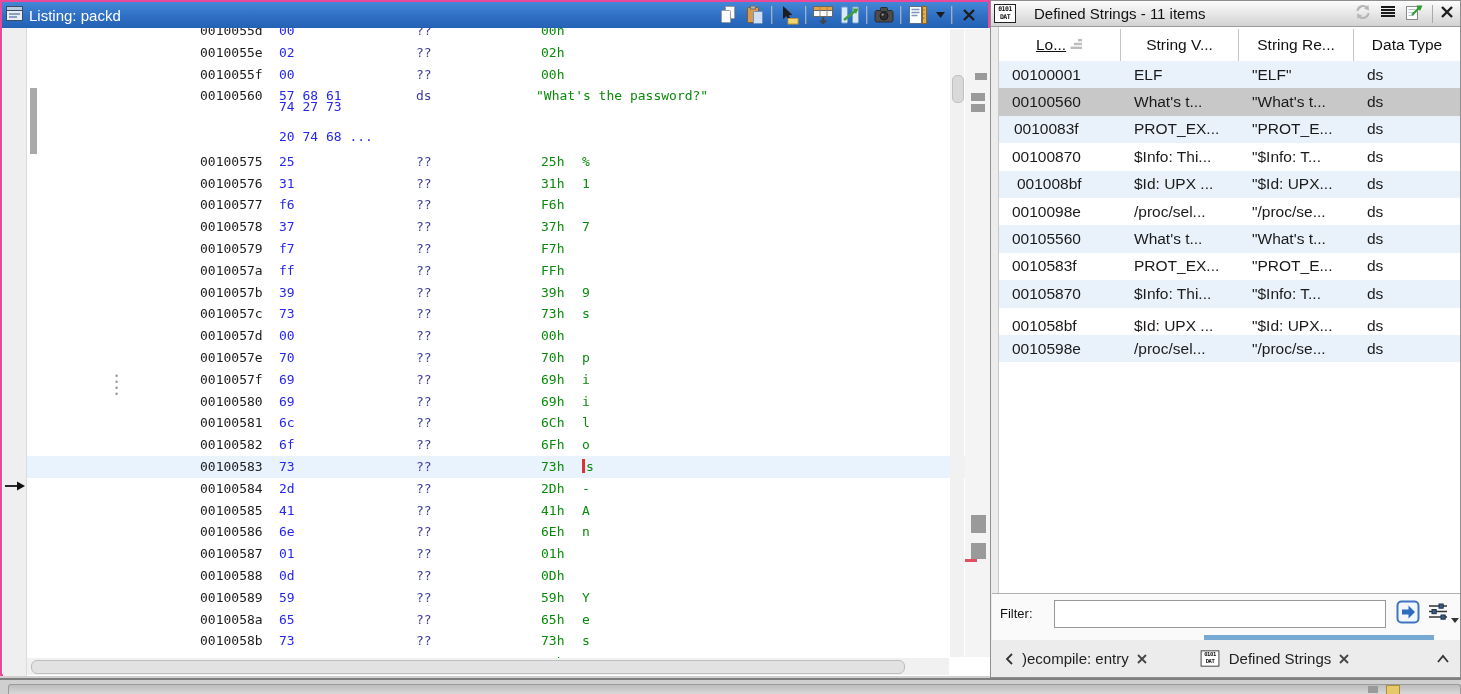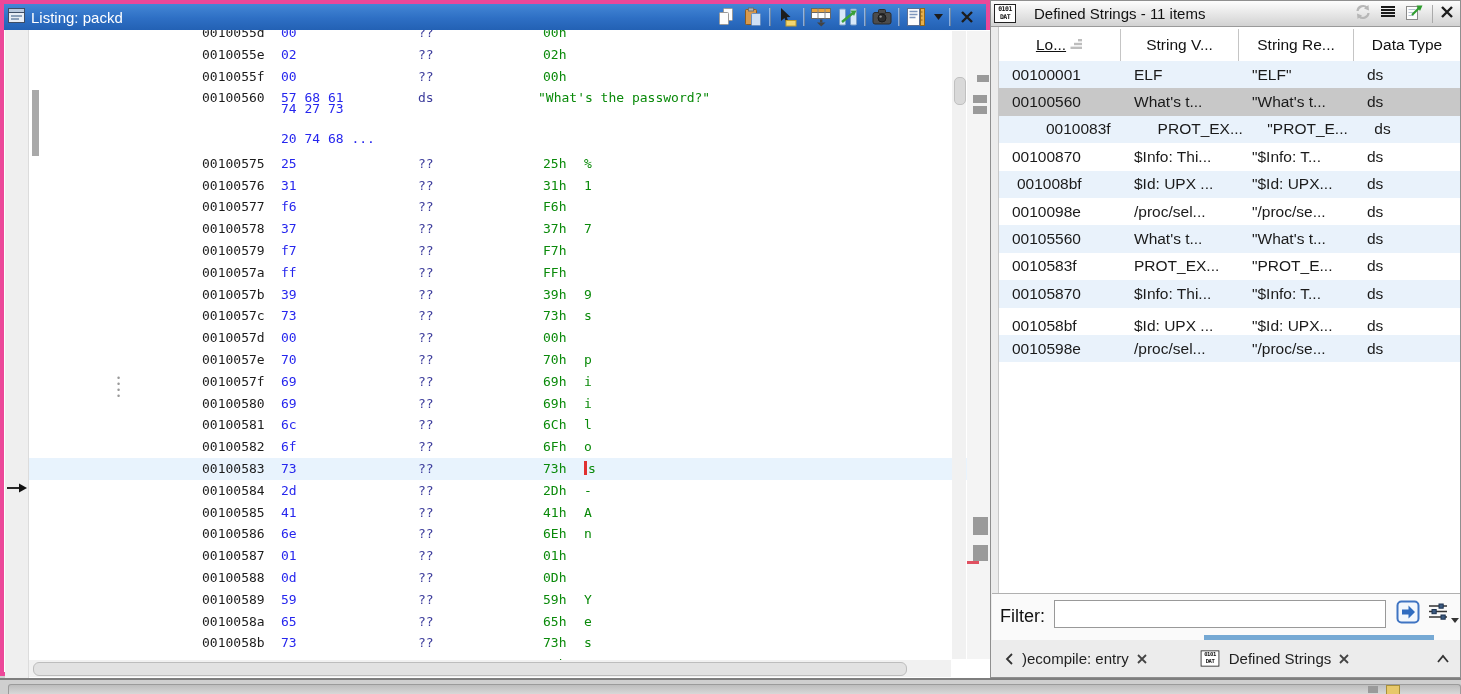--- a/index.html
+++ b/index.html
@@ -2,21 +2,21 @@
 <html><head>
 <meta charset="utf-8">
 <style>
   html,body{margin:0;padding:0;background:#cfcfcf;}
   #canvas{position:relative;width:1461px;height:694px;overflow:hidden;background:#cfcfcf;
           font-family:"Liberation Sans",sans-serif;}
   .abs{position:absolute;}
 
   
   #listing-window{left:0;top:0;width:990px;height:676px;background:#ffffff;
-    border:4px solid #ec4899;box-sizing:border-box;}
+    border:2px solid #ec4899;box-sizing:border-box;}
   #listing-titlebar{left:0;top:0;right:0;height:26px;
     background:linear-gradient(180deg,#4487d6 0%,#2e6fc4 55%,#2361b4 100%);
     display:flex;align-items:center;padding:0 8px 0 4px;box-sizing:border-box;}
   #listing-title{color:#ffffff;font-size:15px;margin-left:6px;white-space:nowrap;flex:0 0 auto;}
   #listing-toolbar{margin-left:auto;display:flex;align-items:center;gap:5px;}
   .tbsep{width:1px;height:18px;background:rgba(255,255,255,.45);border-right:1px solid rgba(0,0,0,.25);}
   .tbicon{width:22px;height:22px;display:flex;align-items:center;justify-content:center;}
 
   #listing-content{left:1px;top:26px;width:987px;height:648px;background:#ffffff;overflow:hidden;}
   #left-strip{left:0;top:0;width:23px;height:648px;background:#efefef;border-right:1px solid #dcdcdc;}
@@ -59,21 +59,21 @@
   #table-header{left:8px;top:28px;width:461px;height:32px;background:#ffffff;border-bottom:1px solid #9e9e9e;}
   .hcell{position:absolute;top:0;height:32px;display:flex;align-items:center;justify-content:center;
     font-size:15.5px;color:#111;border-right:1px solid #c5c5c5;box-sizing:border-box;gap:4px;}
   #strings-rows{left:8px;top:60px;width:461px;height:302px;font-size:15.5px;color:#1a1a1a;}
   .trow{position:absolute;left:0;width:461px;height:27.4px;display:flex;align-items:center;}
   .trow.alt{background:#e9f2fb;}
   .trow.selected{background:#c8c8c8;}
   .tcell{white-space:nowrap;overflow:hidden;box-sizing:border-box;}
 
   #filter-bar{left:1px;top:592px;width:468px;height:46px;background:#fafafa;border-top:1px solid #b0b0b0;}
-  #filter-label{left:8px;top:12px;font-size:18px;color:#111;}
+  #filter-label{left:8px;top:12px;font-size:13px;color:#111;}
   #filter-input{left:62px;top:6px;width:332px;height:28px;border:1px solid #999;background:#ffffff;
     font-size:14px;padding:0 6px;box-sizing:border-box;outline:none;}
   #filter-go{left:404px;top:5px;}
   #filter-settings{left:436px;top:8px;}
   #filter-dd{left:459px;top:15px;}
 
   #active-tab-bar{left:213px;top:634px;width:230px;height:5px;background:#76a9d4;}
   #tabs-row{left:1px;top:639px;width:468px;height:37px;background:#ececec;display:flex;align-items:center;}
   .tab-label{font-size:15px;color:#222;white-space:nowrap;}
   .tab-close{margin-left:8px;display:flex;align-items:center;}
@@ -296,21 +296,21 @@
           <span class="tcell" style="width: 115px; padding-left: 13px;">"ELF"</span>
           <span class="tcell" style="width: 106px; padding-left: 13px;">ds</span>
         </div>
         <div class="trow selected" style="top: 27.4px;">
           <span class="tcell" style="width: 122px; padding-left: 13px;">00100560</span>
           <span class="tcell" style="width: 118px; padding-left: 13px;">What's t...</span>
           <span class="tcell" style="width: 115px; padding-left: 13px;">"What's t...</span>
           <span class="tcell" style="width: 106px; padding-left: 13px;">ds</span>
         </div>
         <div class="trow alt" style="top: 54.8px;">
-          <span class="tcell" style="width: 122px; padding-left: 15px; margin-left: 32px;">0010083f</span>
+          <span class="tcell" style="width: 122px; padding-left: 15px;">0010083f</span>
           <span class="tcell" style="width: 118px; padding-left: 13px;">PROT_EX...</span>
           <span class="tcell" style="width: 115px; padding-left: 13px;">"PROT_E...</span>
           <span class="tcell" style="width: 106px; padding-left: 13px;">ds</span>
         </div>
         <div class="trow" style="top: 82.2px;">
           <span class="tcell" style="width: 122px; padding-left: 13px;">00100870</span>
           <span class="tcell" style="width: 118px; padding-left: 13px;">$Info: Thi...</span>
           <span class="tcell" style="width: 115px; padding-left: 13px;">"$Info: T...</span>
           <span class="tcell" style="width: 106px; padding-left: 13px;">ds</span>
         </div>

